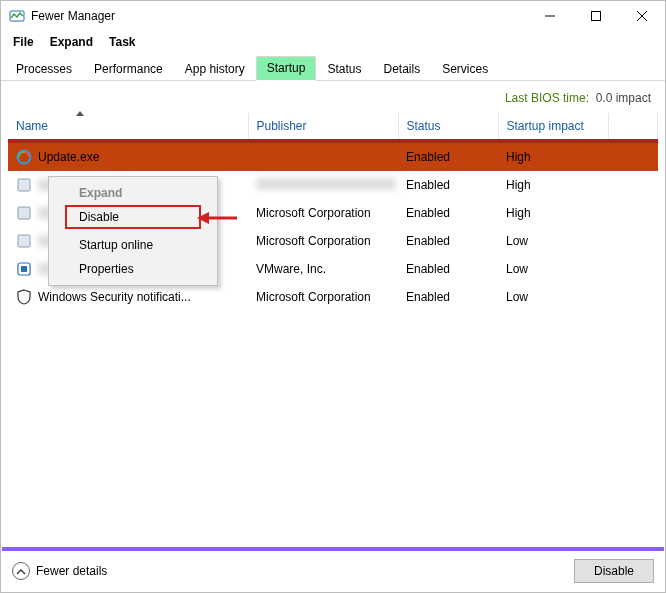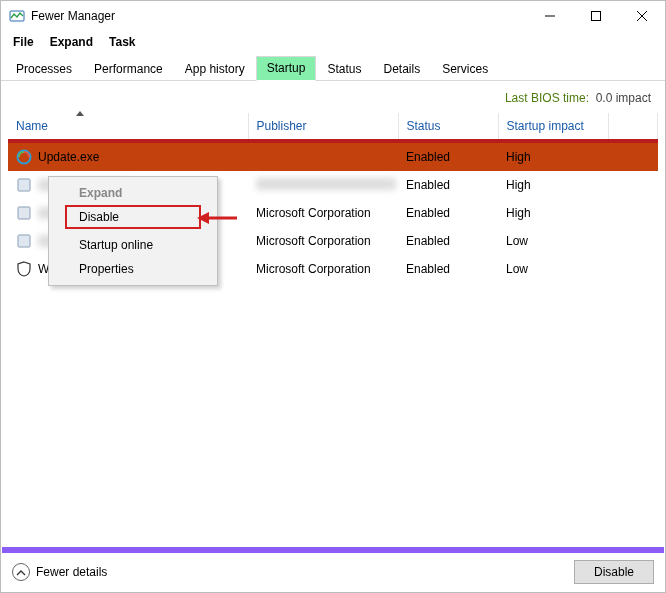--- a/index.html
+++ b/index.html
@@ -75,21 +75,21 @@
   .ctx-item { padding: 5px 14px; font-size:12px; }
   .ctx-item.disabled { color:#888; }
   .ctx-item.bold { font-weight:bold; }
   .ctx-item.highlight { outline:2px solid #d02020; outline-offset:-2px; }
   .annot-arrow {
     position:absolute; left:132px; top:5px; z-index:60;
   }
   
   .footer {
     position:absolute; left:1px; right:1px; bottom:1px; height:44px;
-    border-top:6px solid #8b5cf6; background:#fff;
+    border-top:4px solid #8b5cf6; background:#fff;
     display:flex; align-items:center; padding:0 10px;
   }
   .fewer { display:flex; align-items:center; gap:6px; font-size:12px; }
   .fewer .circ { width:18px;height:18px;border:1px solid #666;border-radius:50%; display:flex;align-items:center;justify-content:center;}
   .footer .spacer{flex:1;}
   .btn {
     min-width:80px; height:24px; border:1px solid #adadad; background:#e1e1e1;
     font-size:12px; padding:0 14px; display:flex;align-items:center;justify-content:center;
   }
   
@@ -206,20 +206,32 @@
             </svg>
           </span><span class="row-name blurred blur-sm">&nbsp;</span></td>
         <td>Microsoft Corporation</td>
         <td>Enabled</td>
         <td>Low</td>
         <td></td>
       </tr>
       <tr>
         <td><span class="row-icon">
             <svg width="16" height="16" viewBox="0 0 16 16">
+              <rect x="2" y="2" width="12" height="12" rx="2" fill="#fff" stroke="#2a71b8" stroke-width="1.2"></rect>
+              <rect x="5" y="5" width="6" height="6" fill="#2a71b8"></rect>
+            </svg>
+          </span><span class="row-name blurred blur-sm">&nbsp;</span></td>
+        <td>VMware, Inc.</td>
+        <td>Enabled</td>
+        <td>Low</td>
+        <td></td>
+      </tr>
+      <tr>
+        <td><span class="row-icon">
+            <svg width="16" height="16" viewBox="0 0 16 16">
               <path d="M8 1 L14 3 V8 C14 12 11 14.5 8 15 C5 14.5 2 12 2 8 V3 Z" fill="none" stroke="#333" stroke-width="1.2"></path>
             </svg>
           </span><span class="row-name">Windows Security notificati...</span></td>
         <td>Microsoft Corporation</td>
         <td>Enabled</td>
         <td>Low</td>
         <td></td>
       </tr>
     </tbody>
 </table>

